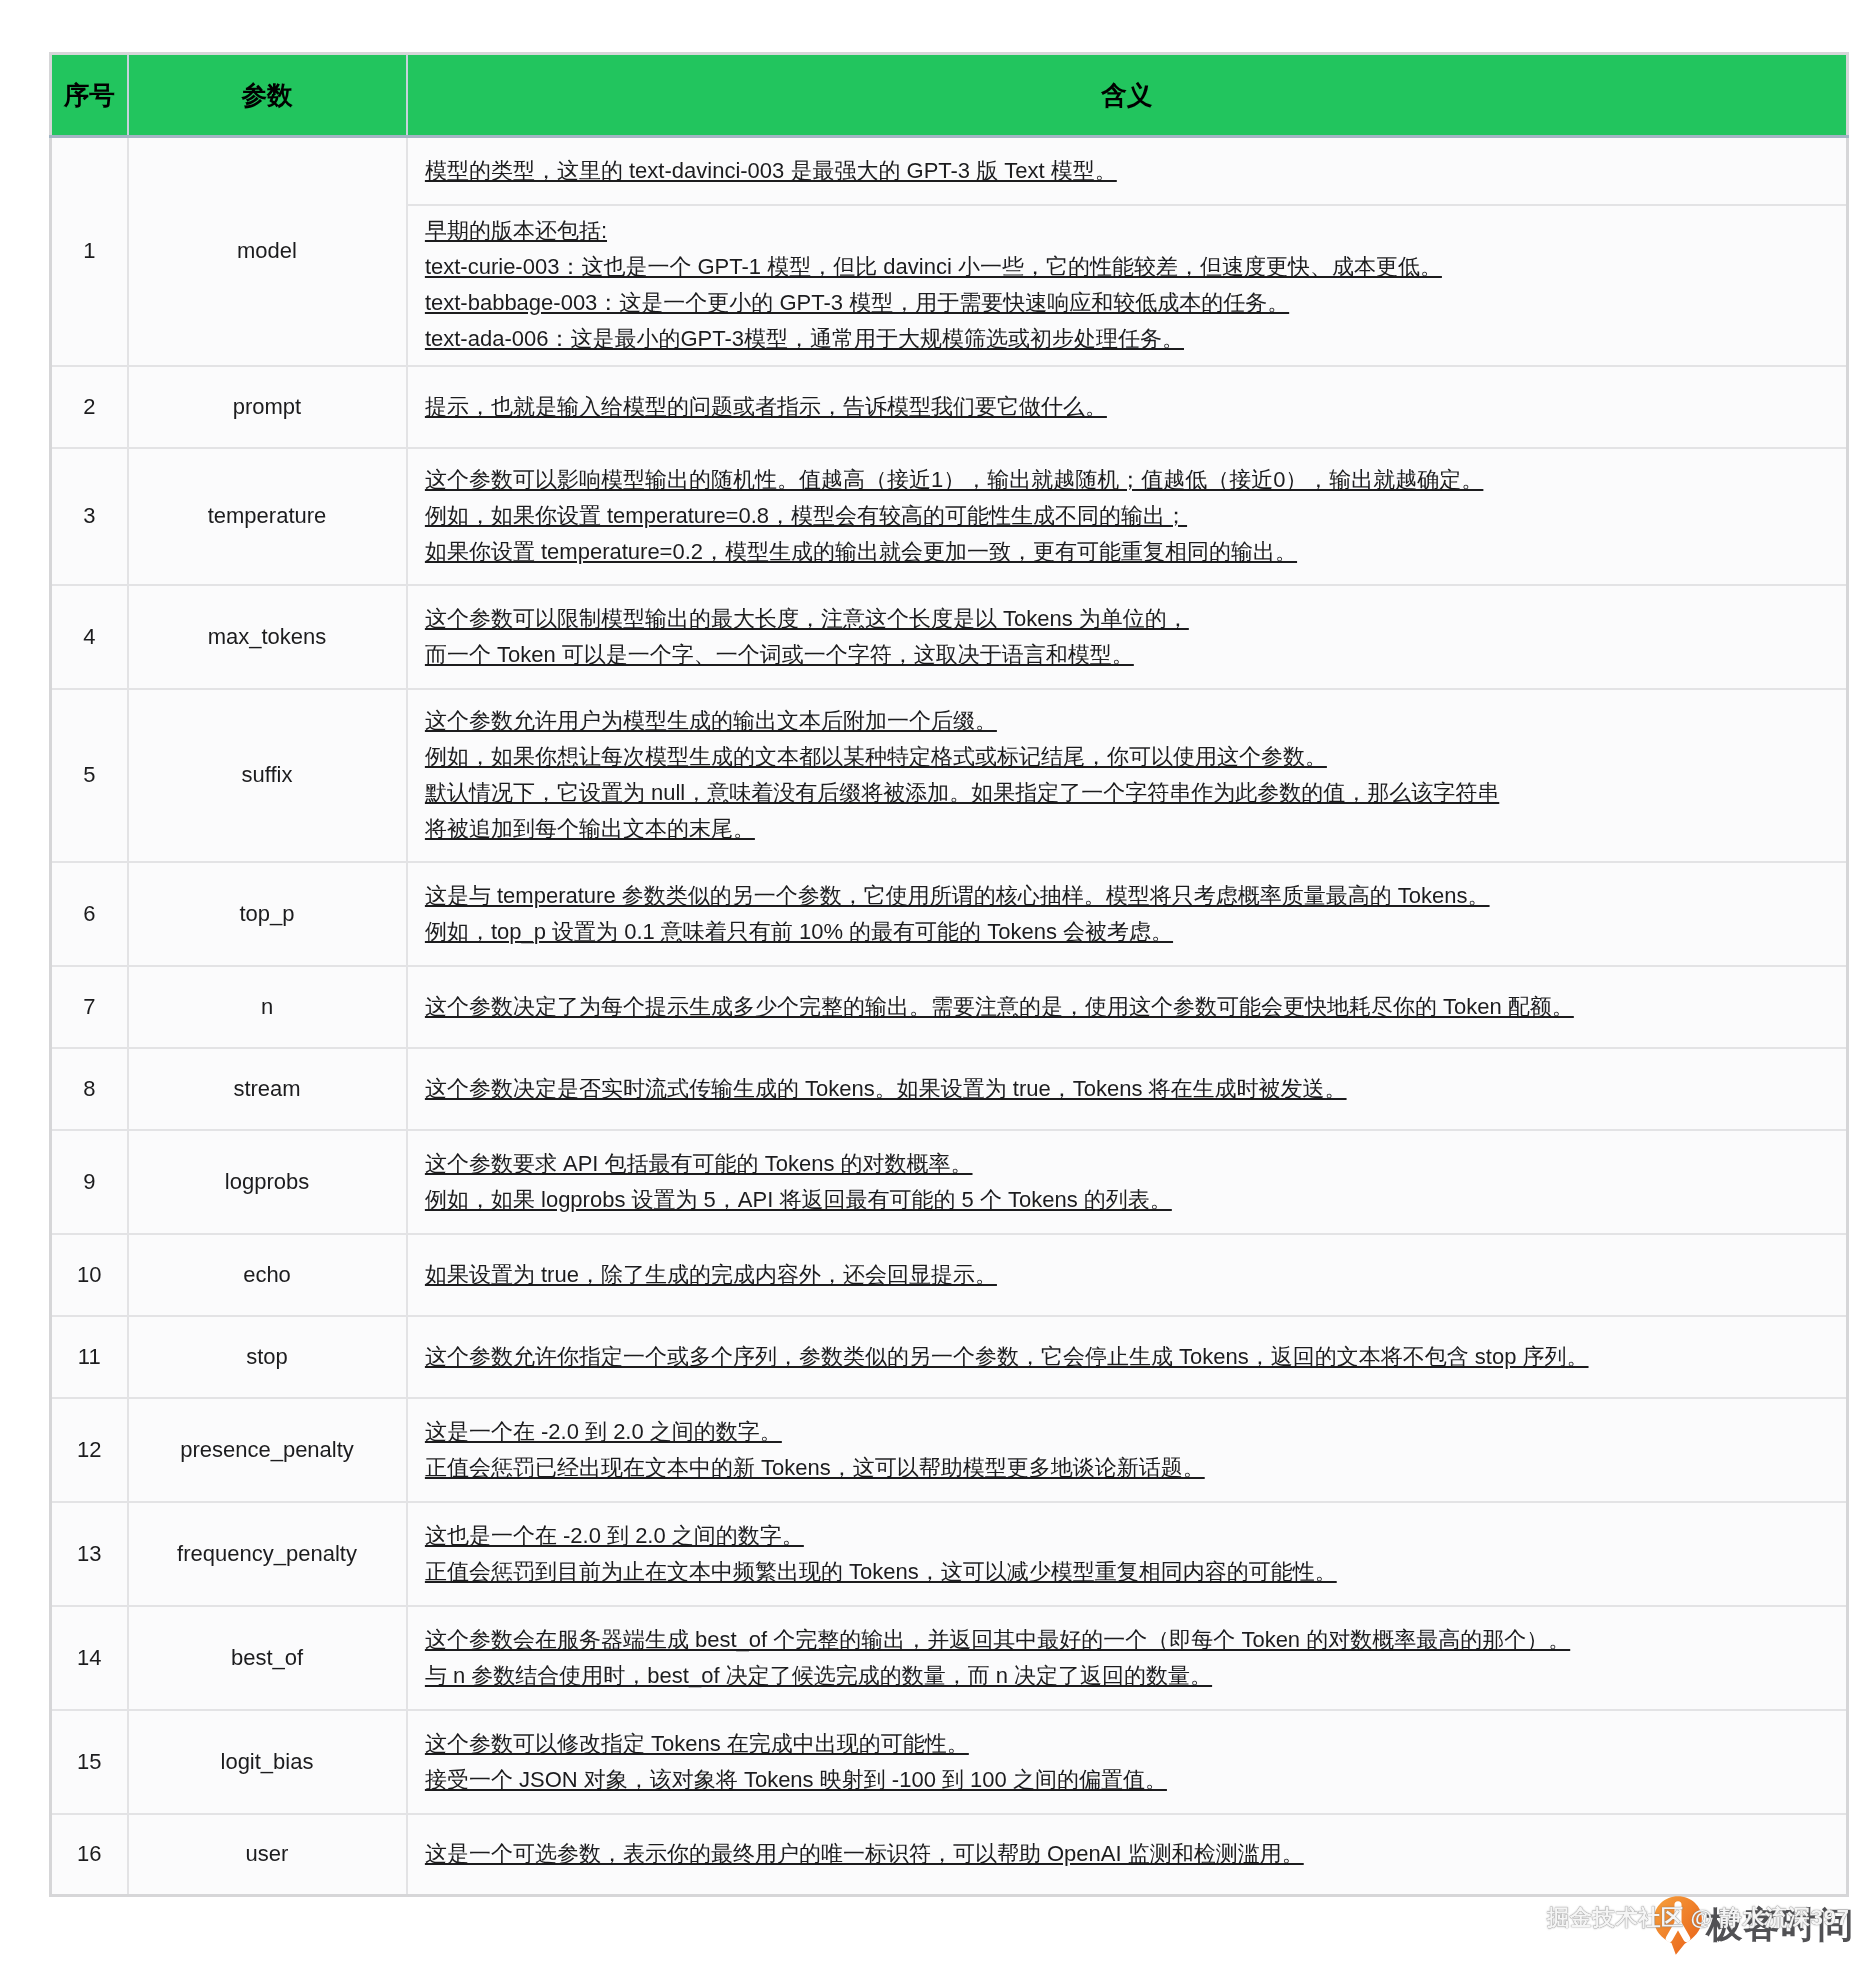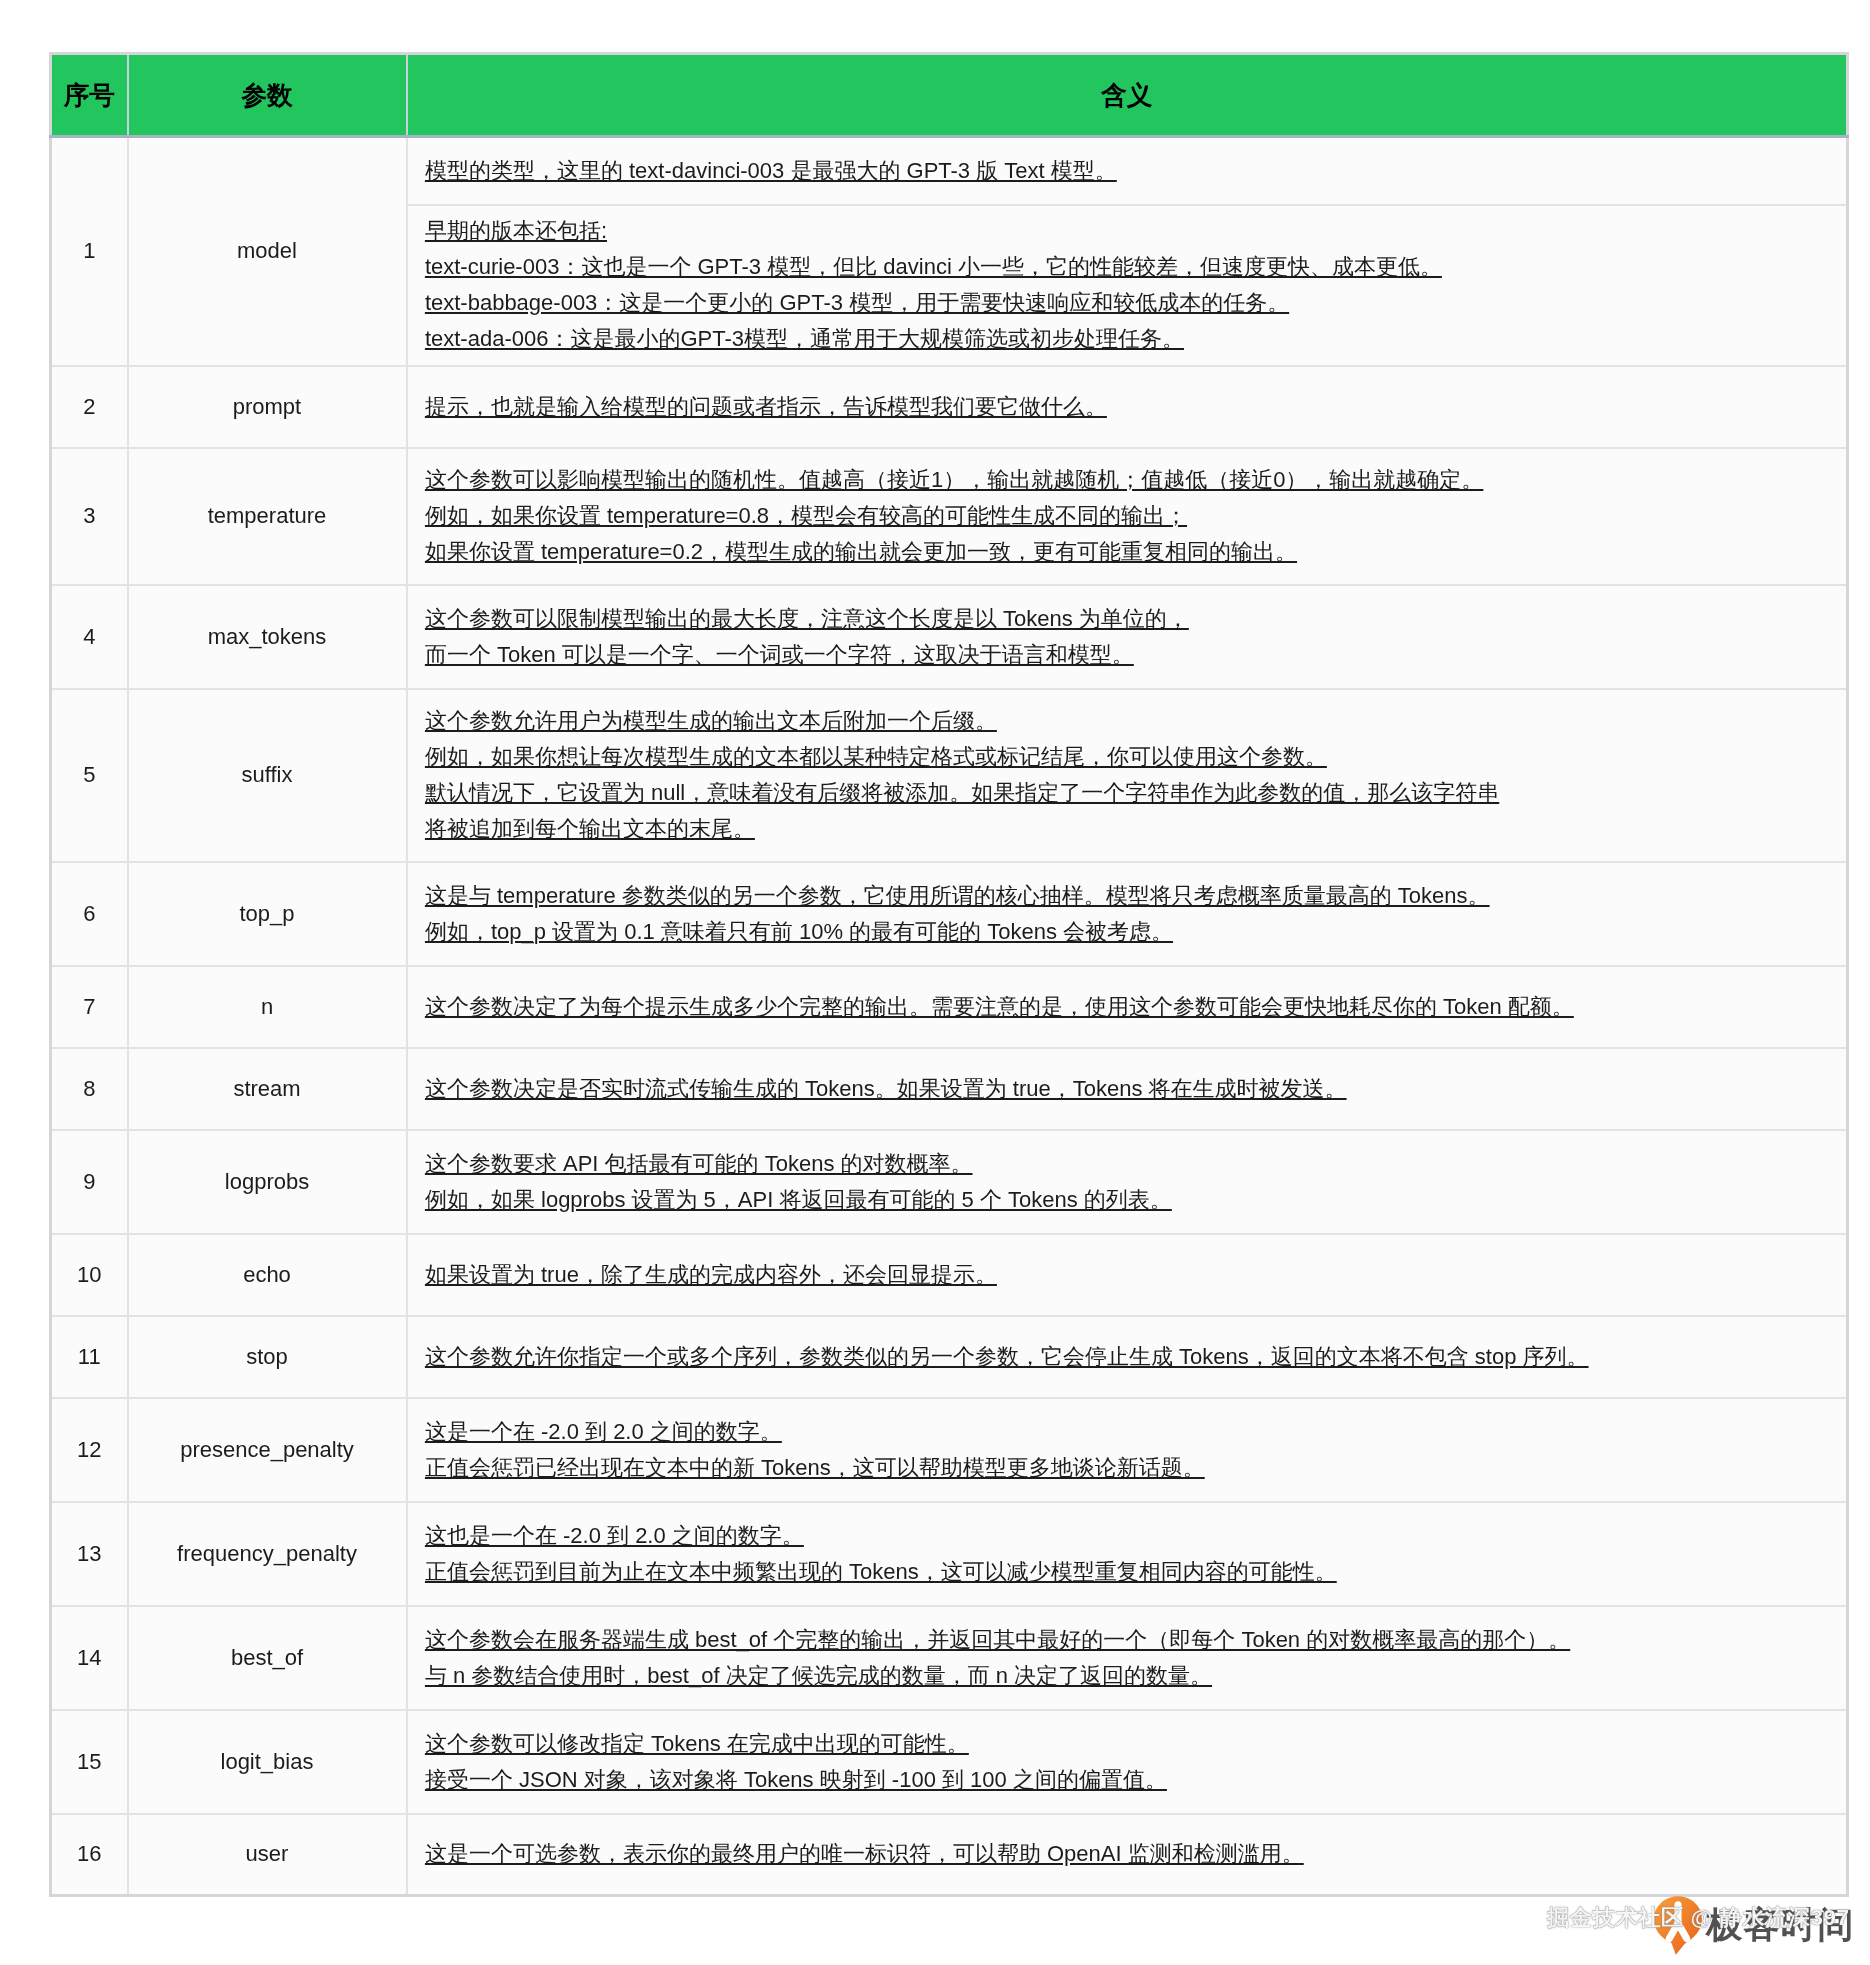--- a/index.html
+++ b/index.html
@@ -85,21 +85,21 @@
       <tr class="h-r1a">
         <td class="c-num" rowspan="2">1</td>
         <td class="c-param" rowspan="2">model</td>
         <td class="c-meaning">
               <div class="line">模型的类型，这里的 text-davinci-003 是最强大的 GPT-3 版 Text 模型。</div>
             </td>
       </tr>
       <tr class="h-r1b">
         <td class="c-meaning">
               <div class="line">早期的版本还包括:</div>
-              <div class="line">text-curie-003：这也是一个 GPT-3 模型，但比 davinci 小一些，它的性能较差，但速度更快、成本更低。</div>
+              <div class="line">text-curie-003：这也是一个 GPT-1 模型，但比 davinci 小一些，它的性能较差，但速度更快、成本更低。</div>
               <div class="line">text-babbage-003：这是一个更小的 GPT-3 模型，用于需要快速响应和较低成本的任务。</div>
               <div class="line">text-ada-006：这是最小的GPT-3模型，通常用于大规模筛选或初步处理任务。</div>
             </td>
       </tr>
 
       <tr class="h-s">
         <td class="c-num">2</td>
         <td class="c-param">prompt</td>
         <td class="c-meaning">
               <div class="line">提示，也就是输入给模型的问题或者指示，告诉模型我们要它做什么。</div>

